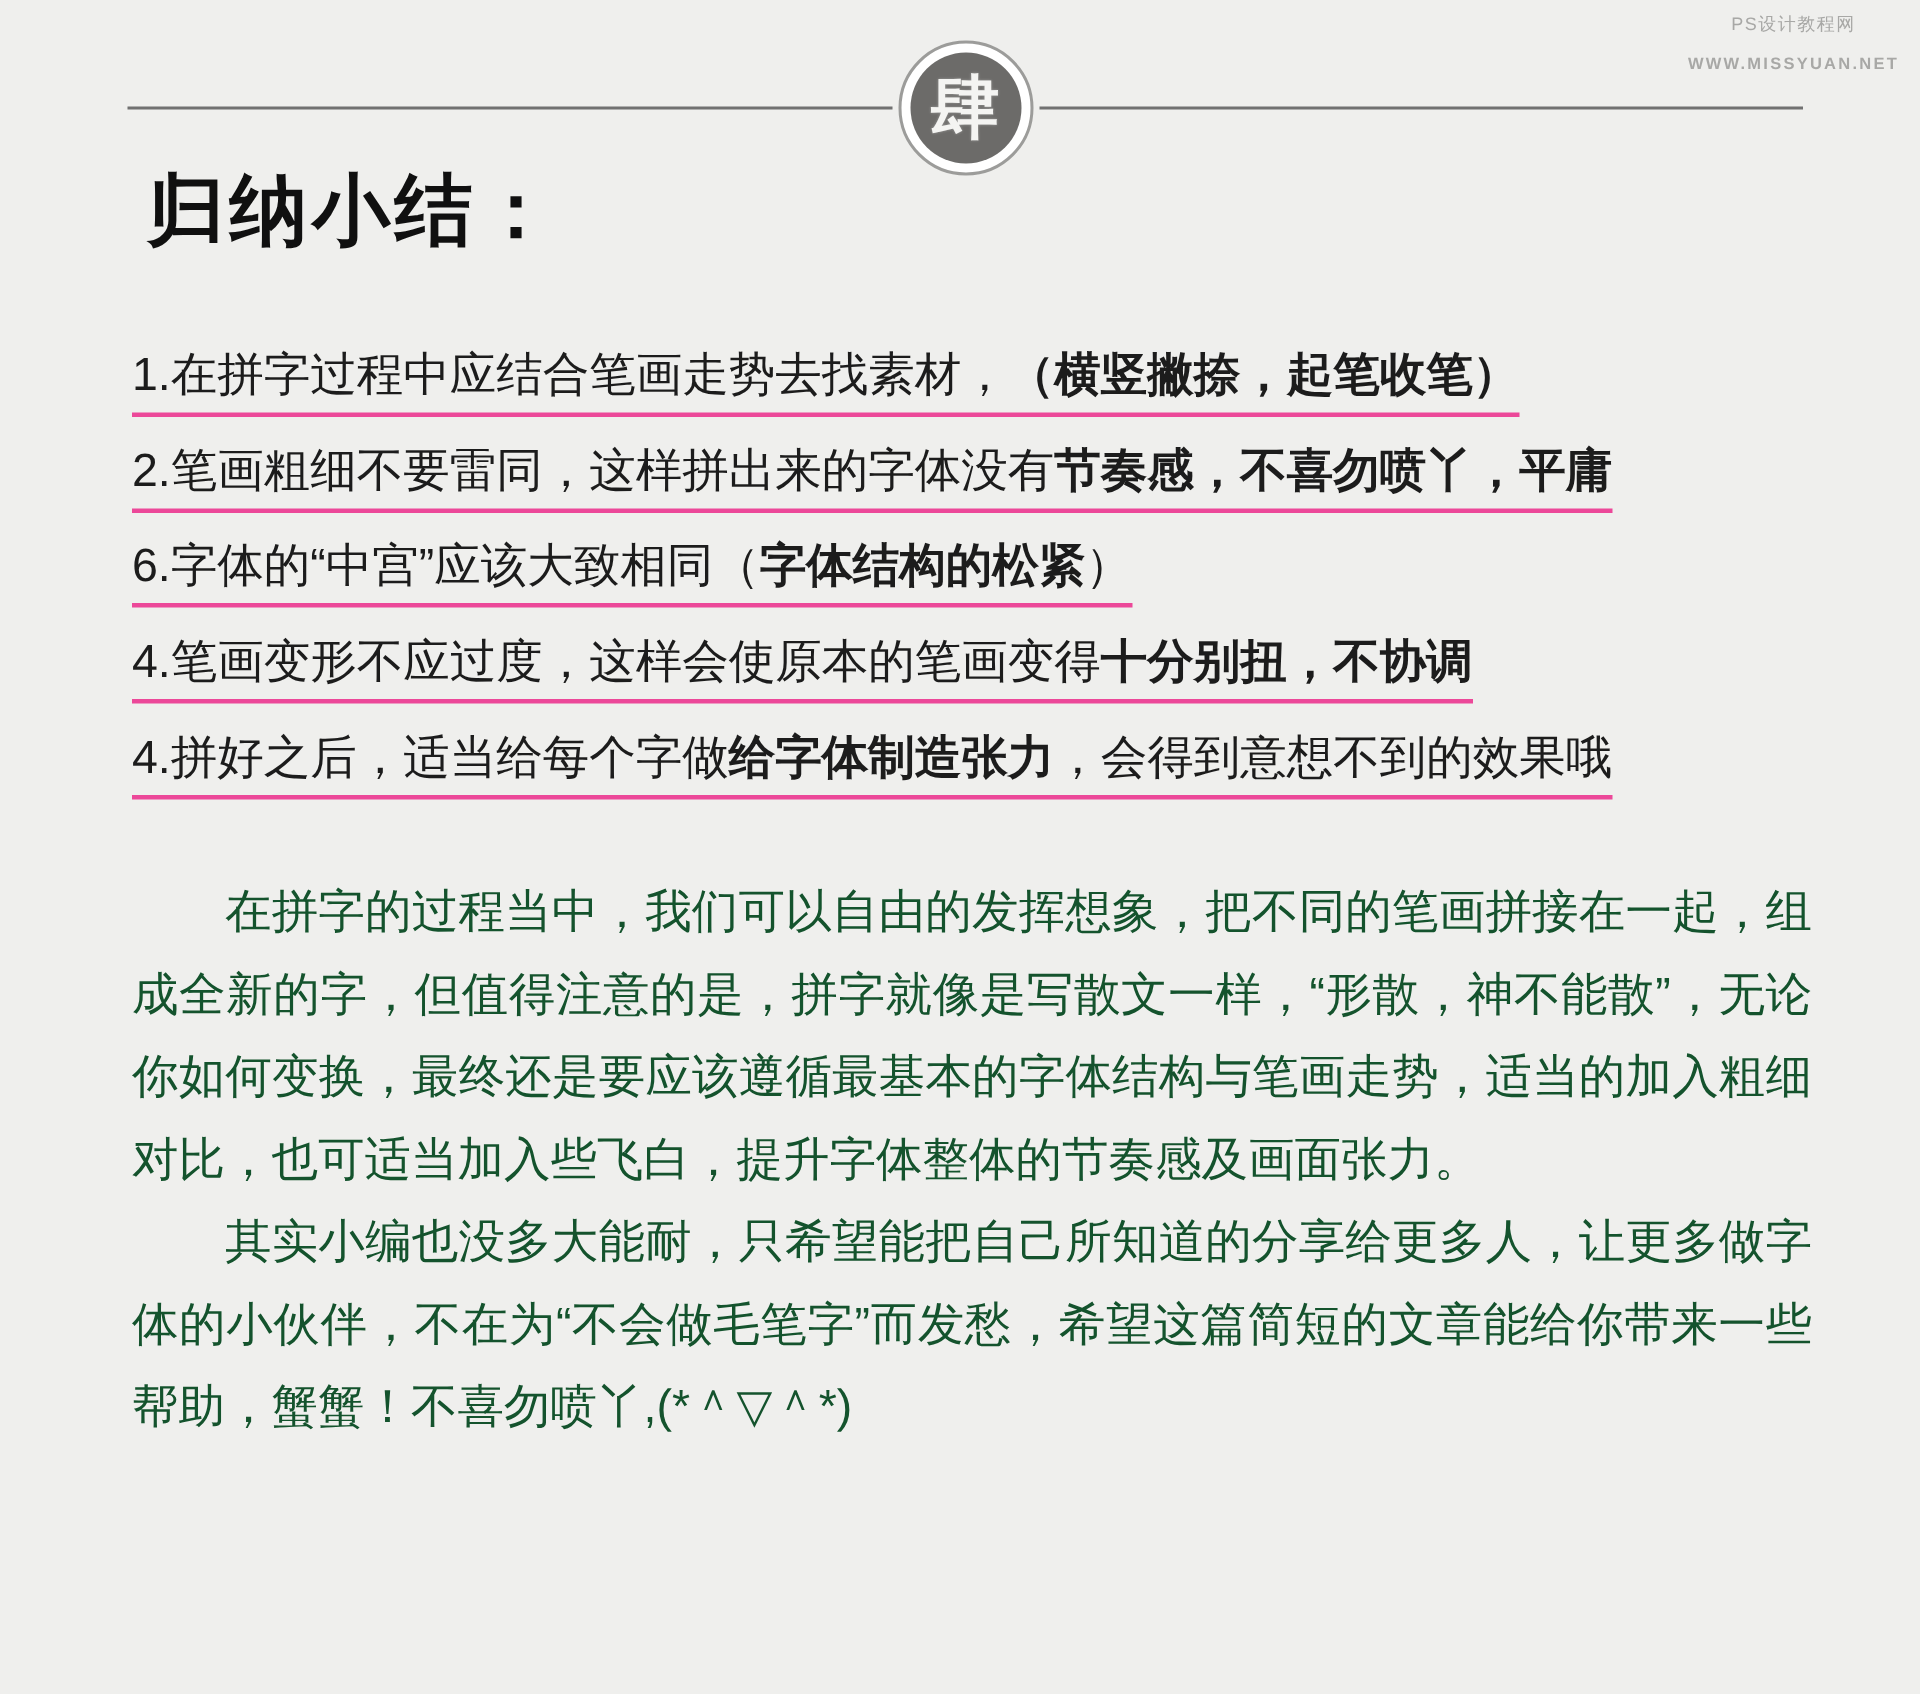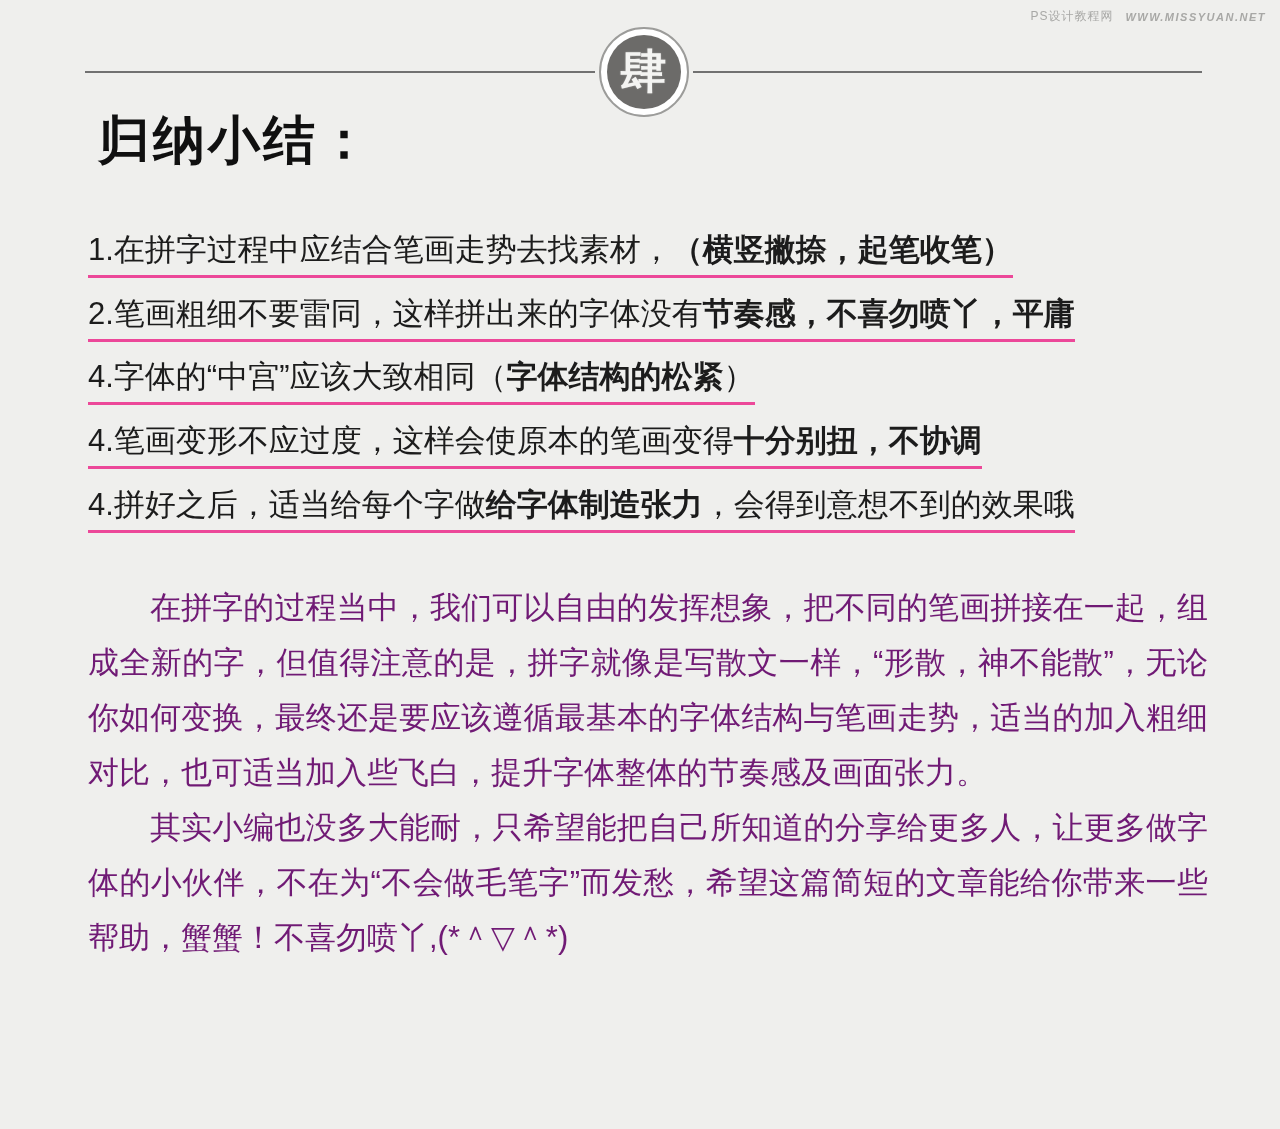--- a/index.html
+++ b/index.html
@@ -11,22 +11,23 @@
     font-family:"Liberation Sans","DejaVu Sans",sans-serif;
     overflow:hidden;
   }
 
   
   .watermark {
     position:absolute; top:8px; right:14px;
     display:flex; align-items:center; gap:12px;
     color:#a8a8a6; font-size:12px; letter-spacing:1px;
     white-space:nowrap;
+    flex-direction:column;
   }
-  .watermark .url { font-size:11px; font-weight:bold; letter-spacing:1.5px;font-style:italic; }
+  .watermark .url { font-size:11px; font-weight:bold; letter-spacing:1.5px; }
 
   
   .divider {
     position:absolute; top:26px; left:85px; right:78px; height:92px;
     display:flex; align-items:center;
   }
   .divider .rule { flex:1; height:2px; background:#717171; }
   .seal {
     width:90px; height:90px; border-radius:50%;
     background:#ffffff; border:2px solid #9c9c9a;
@@ -56,21 +57,21 @@
   .summary-item .underlined {
     border-bottom:3px solid #ec4899;
     padding-bottom:8px;
   }
   .summary-item .seg-bold { font-weight:800; }
 
   .paragraphs { margin-top:58px; }
   .paragraphs p {
     font-size:31px; line-height:55px;
     text-align:justify; text-indent:2em;
-    color:#701a75;
+    color:#14532d;
   }
 </style>
 </head>
 <body>
 
 <div class="watermark">
   <span>PS设计教程网</span>
   <span class="url">WWW.MISSYUAN.NET</span>
 </div>
 
@@ -90,21 +91,21 @@
 
     <div class="summary-item">
       <span class="underlined"><span>1.在拼字过程中应结合笔画走势去找素材，</span><span class="seg-bold">（横竖撇捺，起笔收笔）</span><span></span></span>
     </div>
 
     <div class="summary-item">
       <span class="underlined"><span>2.笔画粗细不要雷同，这样拼出来的字体没有</span><span class="seg-bold">节奏感，不喜勿喷丫，平庸</span><span></span></span>
     </div>
 
     <div class="summary-item">
-      <span class="underlined"><span>4.字体的“中宫”应该大致相同（</span><span class="seg-bold">字体结构的松紧</span><span>）</span></span>
+      <span class="underlined"><span>6.字体的“中宫”应该大致相同（</span><span class="seg-bold">字体结构的松紧</span><span>）</span></span>
     </div>
 
     <div class="summary-item">
       <span class="underlined"><span>4.笔画变形不应过度，这样会使原本的笔画变得</span><span class="seg-bold">十分别扭，不协调</span><span></span></span>
     </div>
 
 
     <div class="summary-item">
       <span class="underlined"><span>4.拼好之后，适当给每个字做</span><span class="seg-bold">给字体制造张力</span><span>，会得到意想不到的效果哦</span></span>
     </div>

